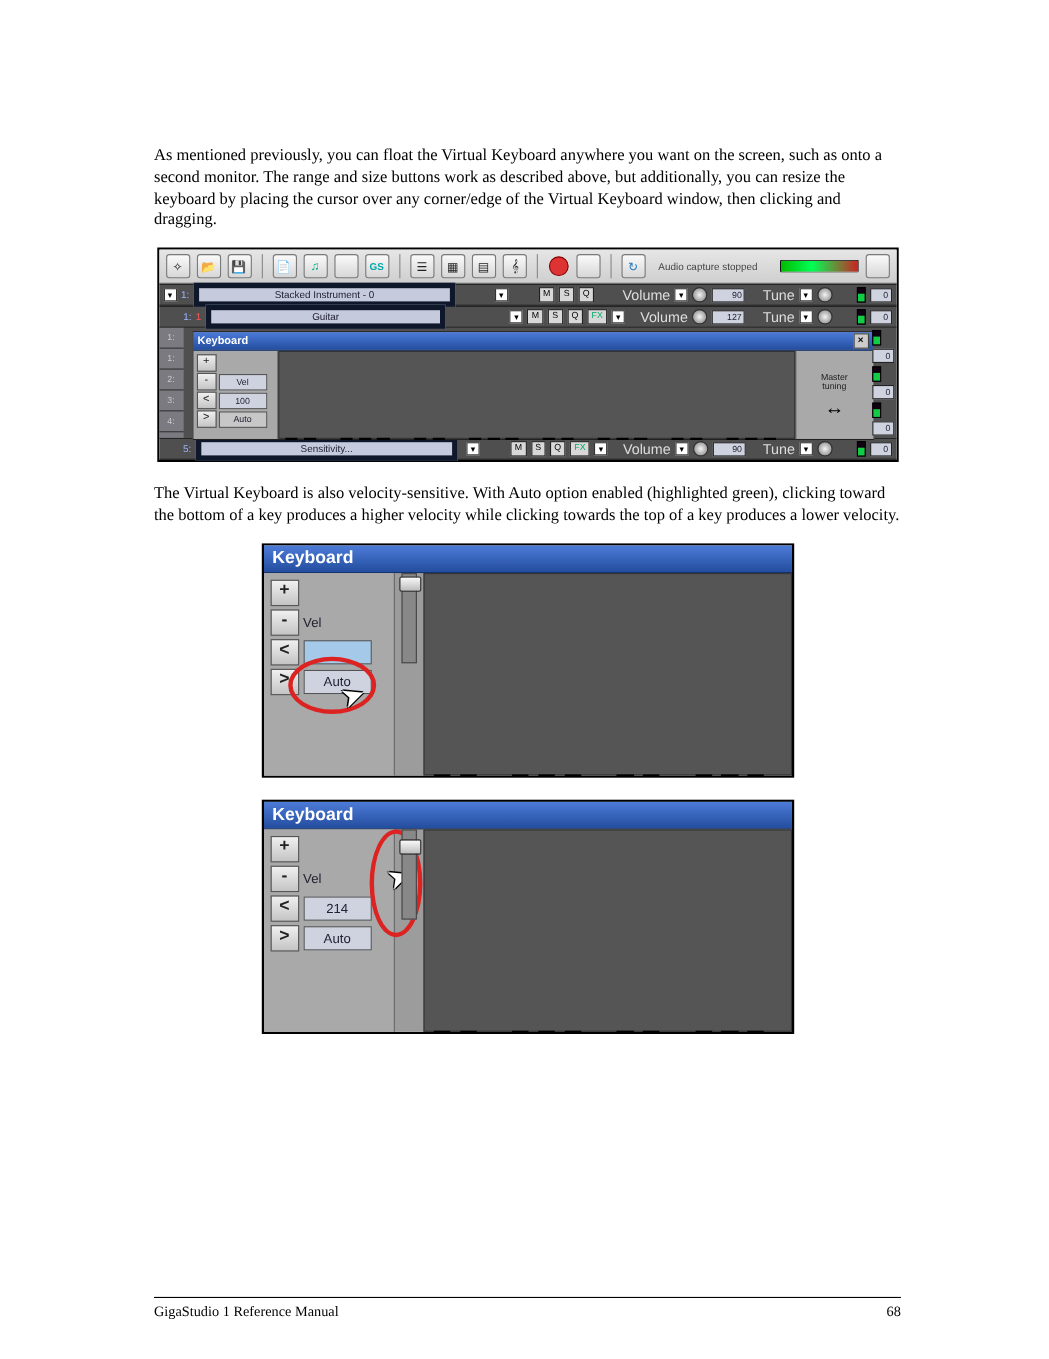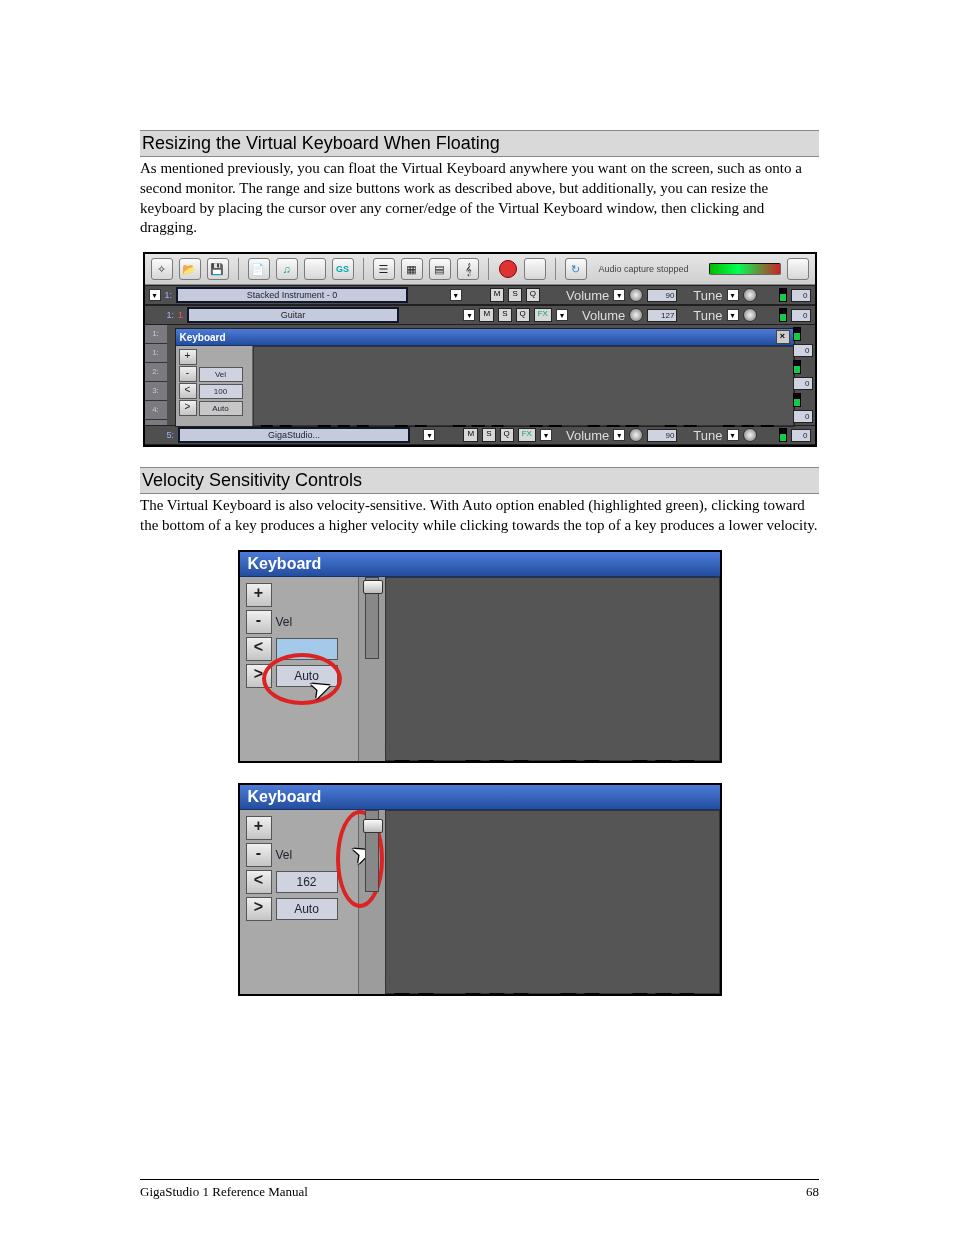--- a/index.html
+++ b/index.html
@@ -80,21 +80,21 @@
     border-top:1px solid #202020;
     border-bottom:1px solid #202020;
     height:18px;
     padding:0 4px;
     color:#c9c9c9;
     gap:4px;
   }
   .slot-dd { width:10px;height:10px;background:#fff;border:1px solid #333;font-size:8px;display:flex;align-items:center;justify-content:center;color:#000; }
   .slot-num { font-size:9px; color:#9fb3ff; }
   .slot-name {
-    background:#c5cadd;color:#223;border:2px solid #0f172a;
+    background:#c5cadd;color:#223;border:5px solid #0f172a;
     height:12px;line-height:12px;padding:0 4px;font-size:9px;
     flex:0 0 auto; width:220px;text-align:center;
   }
   .slot-row.guitar .slot-name { width:200px; }
   .slot-fill{flex:1;}
   .mbtn { background:#d8d8d8;color:#000;border:1px solid #222;height:12px;line-height:10px;font-size:8px;padding:0 3px; }
   .mbtn.fx{color:#0a6;}
   .vol-lbl{font-size:13px;color:#ddd;}
   .num-box{background:#cfd3e0;color:#223;border:1px solid #222;height:11px;line-height:11px;font-size:8px;width:24px;text-align:right;padding:0 2px;}
   .dial{width:12px;height:12px;border-radius:50%;background:radial-gradient(#f3f3f3,#7a7a7a);border:1px solid #333;}
@@ -161,23 +161,20 @@
     padding-top:4px;
     display:flex;justify-content:space-between;
     font-size:13px;
   }
 </style>
 </head>
 <body>
 
 <div class="page">
 
-  <div class="heading-bar">
-    <h2>Resizing the Virtual Keyboard When Floating</h2>
-  </div>
   <p class="para">As mentioned previously, you can float the Virtual Keyboard anywhere you want on the screen, such as onto a second monitor. The range and size buttons work as described above, but additionally, you can resize the keyboard by placing the cursor over any corner/edge of the Virtual Keyboard window, then clicking and dragging.</p>
 
   <div class="figure">
     <div class="fig-shell">
       <div class="daw">
 
         <div class="daw-toolbar">
           <span class="tbicon">✧</span>
           <span class="tbicon" style="color:#2a7fbf;">📂</span>
           <span class="tbicon" style="color:#2a7fbf;">💾</span>
@@ -358,20 +355,25 @@
                         <div class="black"></div>
                       </div>
                       <div class="white">
                         <div class="black"></div>
                       </div>
                       <div class="white">
                         <div class="black"></div>
                       </div>
                       <div class="white"></div>
                     </div>
+                  <div class="kb-side">
+                    <span>Master</span>
+                    <span>tuning</span>
+                    <span class="resize-arrows">↔</span>
+                  </div>
                 </div>
               </div>
 
               <div style="height:100px;"></div>
 
               <div style="position:absolute;right:0;top:0;display:flex;flex-direction:column;gap:3px;padding:2px;">
                 <span class="mini-bar">
                     <span class="mini-bar-fill"></span>
                   </span>
                 <span class="num-box" style="width:14px;">0</span>
@@ -383,21 +385,21 @@
                     <span class="mini-bar-fill"></span>
                   </span>
                 <span class="num-box" style="width:14px;">0</span>
               </div>
             </div>
           </div>
 
           <div class="slot-row">
             <span style="width:14px;"></span>
             <span class="slot-num">5:</span>
-            <span class="slot-name">GigaStudio...</span>
+            <span class="slot-name">Sensitivity...</span>
             <span class="slot-fill"></span>
             <span class="slot-dd">▾</span>
             <span style="width:20px;"></span>
             <span class="mbtn">M</span>
             <span class="mbtn">S</span>
             <span class="mbtn">Q</span>
             <span class="mbtn fx">FX</span>
             <span class="slot-dd">▾</span>
             <span style="width:6px;"></span>
             <span class="vol-lbl">Volume</span>
@@ -412,23 +414,20 @@
             <span class="mini-bar">
                 <span class="mini-bar-fill"></span>
               </span>
             <span class="num-box" style="width:14px;">0</span>
           </div>
         </div>
       </div>
     </div>
   </div>
 
-  <div class="heading-bar">
-    <h2>Velocity Sensitivity Controls</h2>
-  </div>
   <p class="para">The Virtual Keyboard is also velocity-sensitive. With Auto option enabled (highlighted green), clicking toward the bottom of a key produces a higher velocity while clicking towards the top of a key produces a lower velocity.</p>
 
   <div class="figure">
     <div class="fig-shell">
       <div class="kcrop">
         <div class="kb-title">
           <span>Keyboard</span>
         </div>
         <div class="kcrop-body">
           <div class="kcrop-ctrl">
@@ -509,21 +508,21 @@
           <div class="kcrop-ctrl">
             <div class="k-row">
                 <span class="sqbtn2">+</span>
               </div>
             <div class="k-row">
               <span class="sqbtn2">-</span>
               <span class="vel-txt">Vel</span>
             </div>
             <div class="k-row">
               <span class="sqbtn2">&lt;</span>
-              <span class="lbl-box2">162</span>
+              <span class="lbl-box2">214</span>
             </div>
             <div class="k-row">
               <span class="sqbtn2">&gt;</span>
               <span class="lbl-box2 auto-off">Auto</span>
             </div>
             <div class="circle" style="width:40px;height:90px;left:96px;top:0px;"></div>
             <div class="cursor-arrow" style="left:112px;top:28px;">➤</div>
           </div>
           <div style="display:flex;flex:1;align-items:flex-start;">
             <div class="vel-slider">

